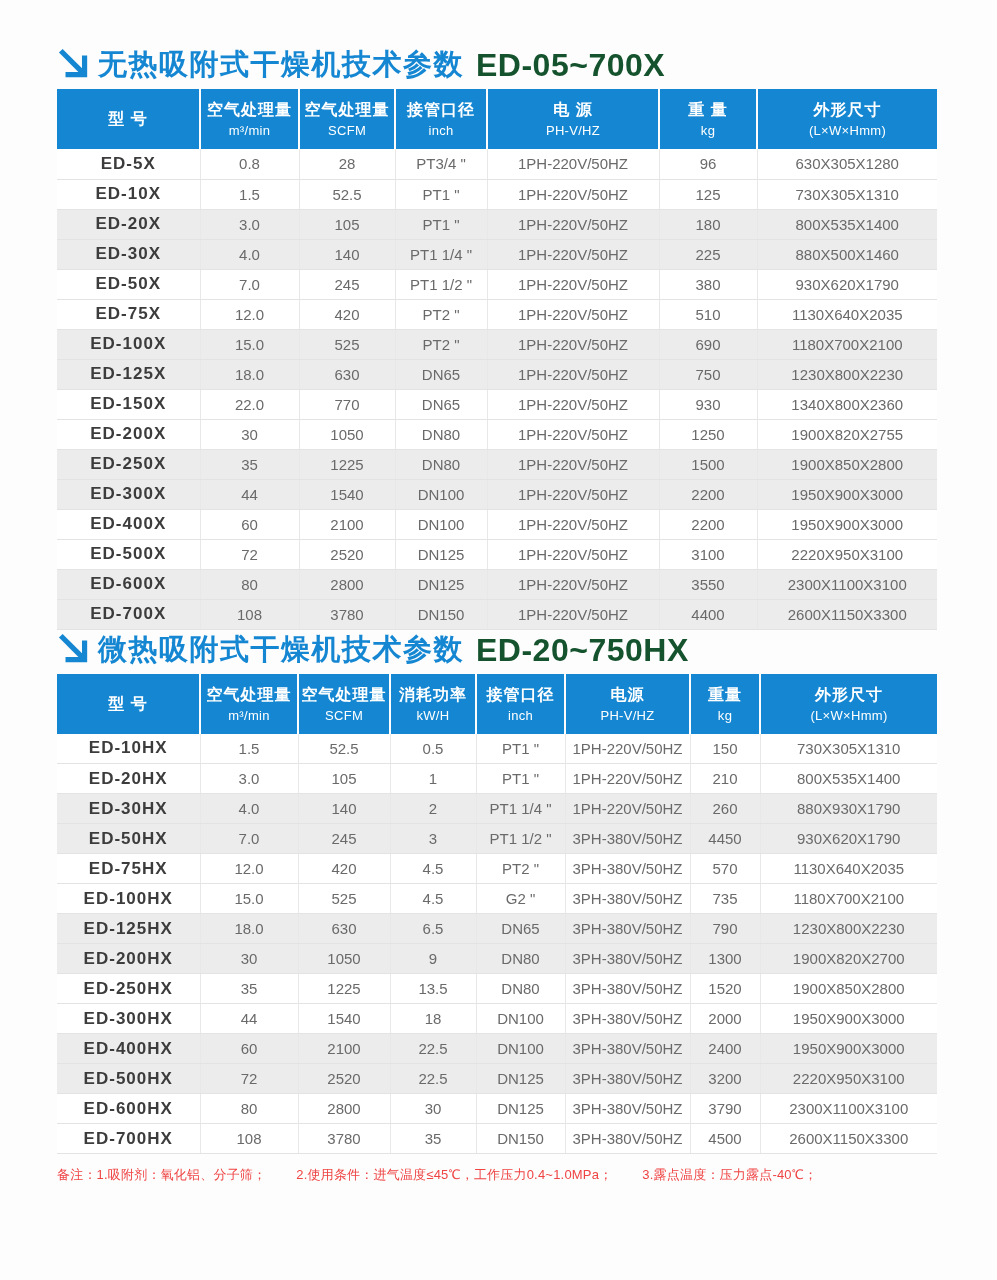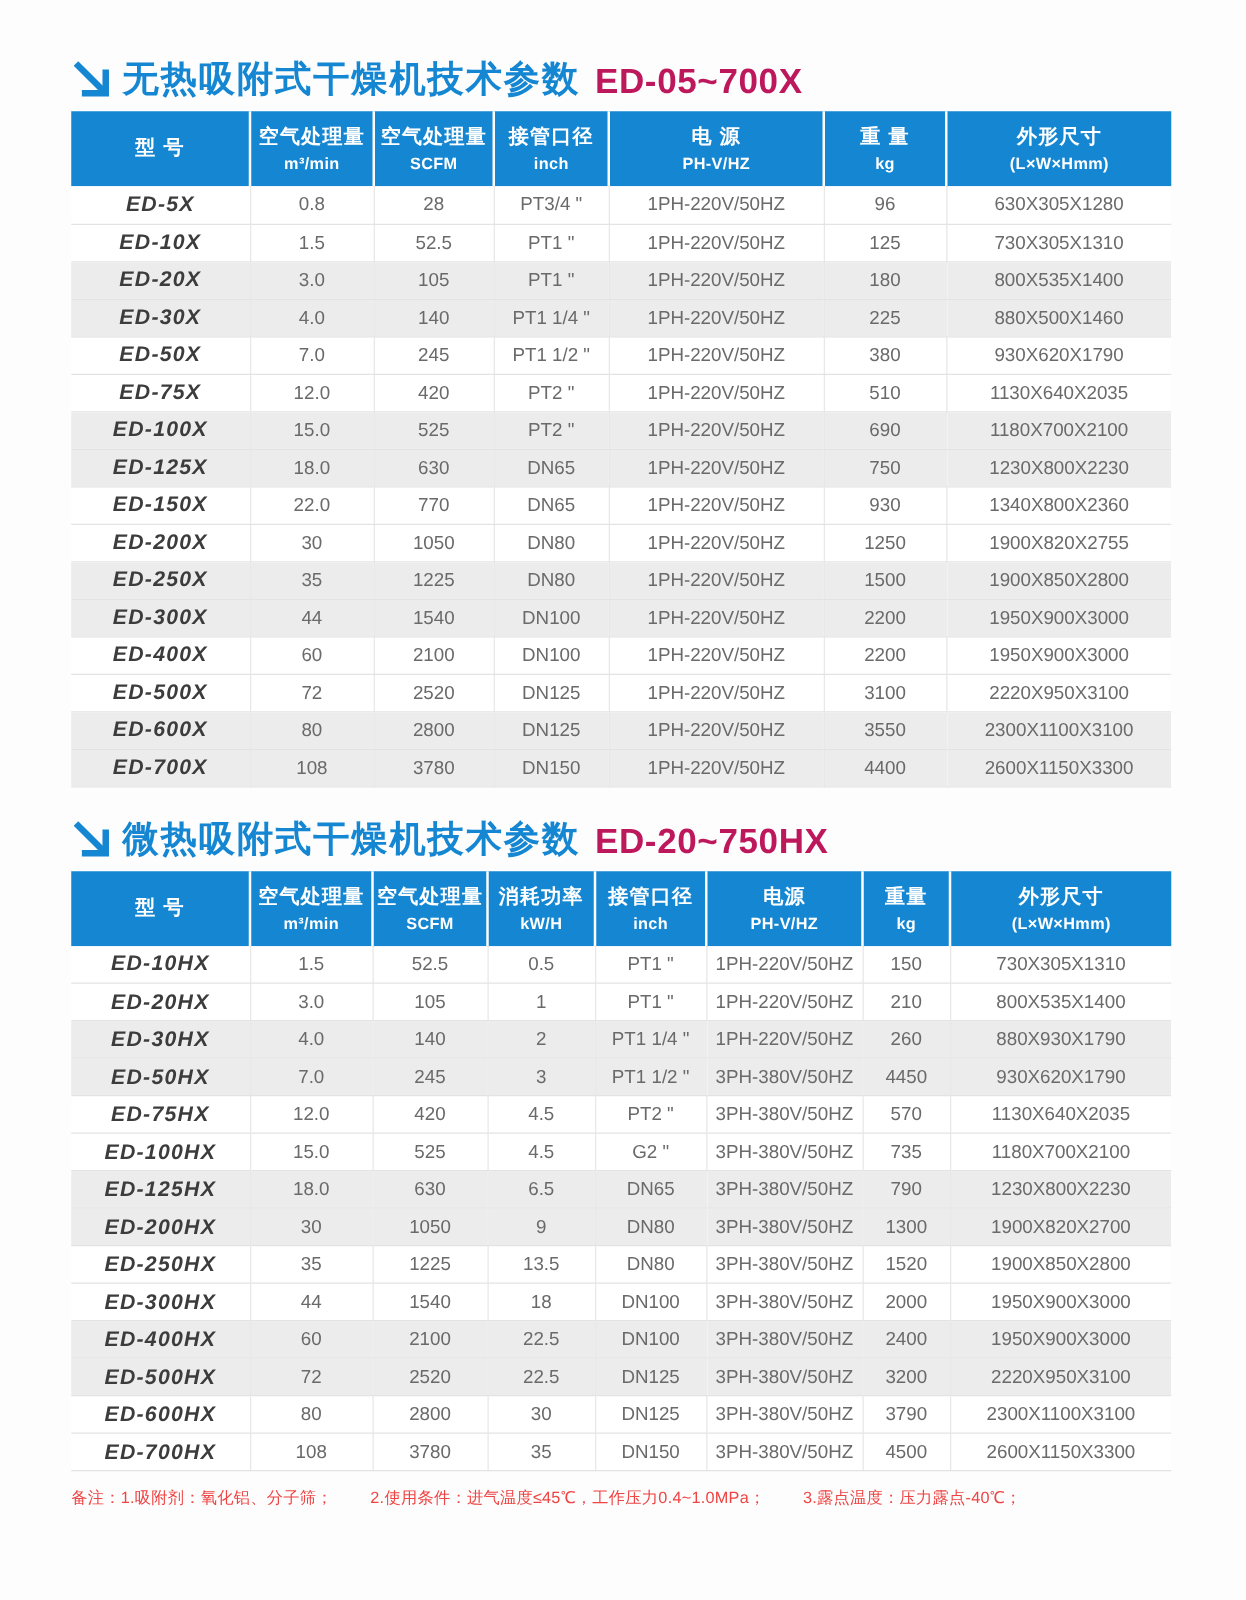--- a/index.html
+++ b/index.html
@@ -21,46 +21,46 @@
   .arrow { width: 34px; height: 34px; margin-right: 7px; display: inline-block; }
   .arrow svg { display: block; }
   .title {
     font-size: 29px;
     font-weight: 700;
     color: #1587d2;
     letter-spacing: 1.5px;
     line-height: 34px;
   }
   .range {
-    font-size: 28px;
+    font-size: 32px;
     font-weight: 700;
-    color: #be185d;
+    color: #14532d;
     margin-left: 12px;
     line-height: 32px;
     letter-spacing: 0.5px;
   }
-  .block-2 { margin-top: 23px; }
+  .block-2 { }
   table.spec-table {
     width: 880px;
     border-collapse: collapse;
     table-layout: fixed;
   }
   .spec-table th {
     background: #1587d2;
     color: #ffffff;
     height: 60px;
     text-align: center;
     vertical-align: middle;
     border-right: 2px solid #fdfdfd;
     padding: 0;
     font-weight: 400;
   }
   .spec-table th:last-child { border-right: none; }
   .h-main { font-size: 16px; font-weight: 700; letter-spacing: 1px; line-height: 1.25; }
-  .h-sub  { font-size: 13px; font-weight: 700; margin-top: 3px; letter-spacing: 0.3px; }
+  .h-sub  { font-size: 13px; font-weight: 400; margin-top: 3px; letter-spacing: 0.3px; }
   .spec-table td {
     height: 30px;
     text-align: center;
     vertical-align: middle;
     font-size: 15px;
     color: #6a6a6a;
     background: #ffffff;
     border-bottom: 1px solid #e3e3e3;
     border-right: 1px solid #e8e8e8;
     padding: 0;
@@ -68,21 +68,20 @@
     overflow: hidden;
   }
   .spec-table td:last-child { border-right: none; }
   .spec-table tbody tr:nth-child(4n+3) td,
   .spec-table tbody tr:nth-child(4n+4) td { background: #ececec; }
   .spec-table td.model {
     font-size: 17px;
     font-weight: 700;
     color: #3c3c3c;
     letter-spacing: 1px;
-    font-style: italic;
   }
   .note {
     margin-top: 12px;
     font-size: 13px;
     color: #ef4444;
     letter-spacing: 0.2px;
   }
   .note-item:not(:first-child) { margin-left: 30px; }
 </style>
 </head>

